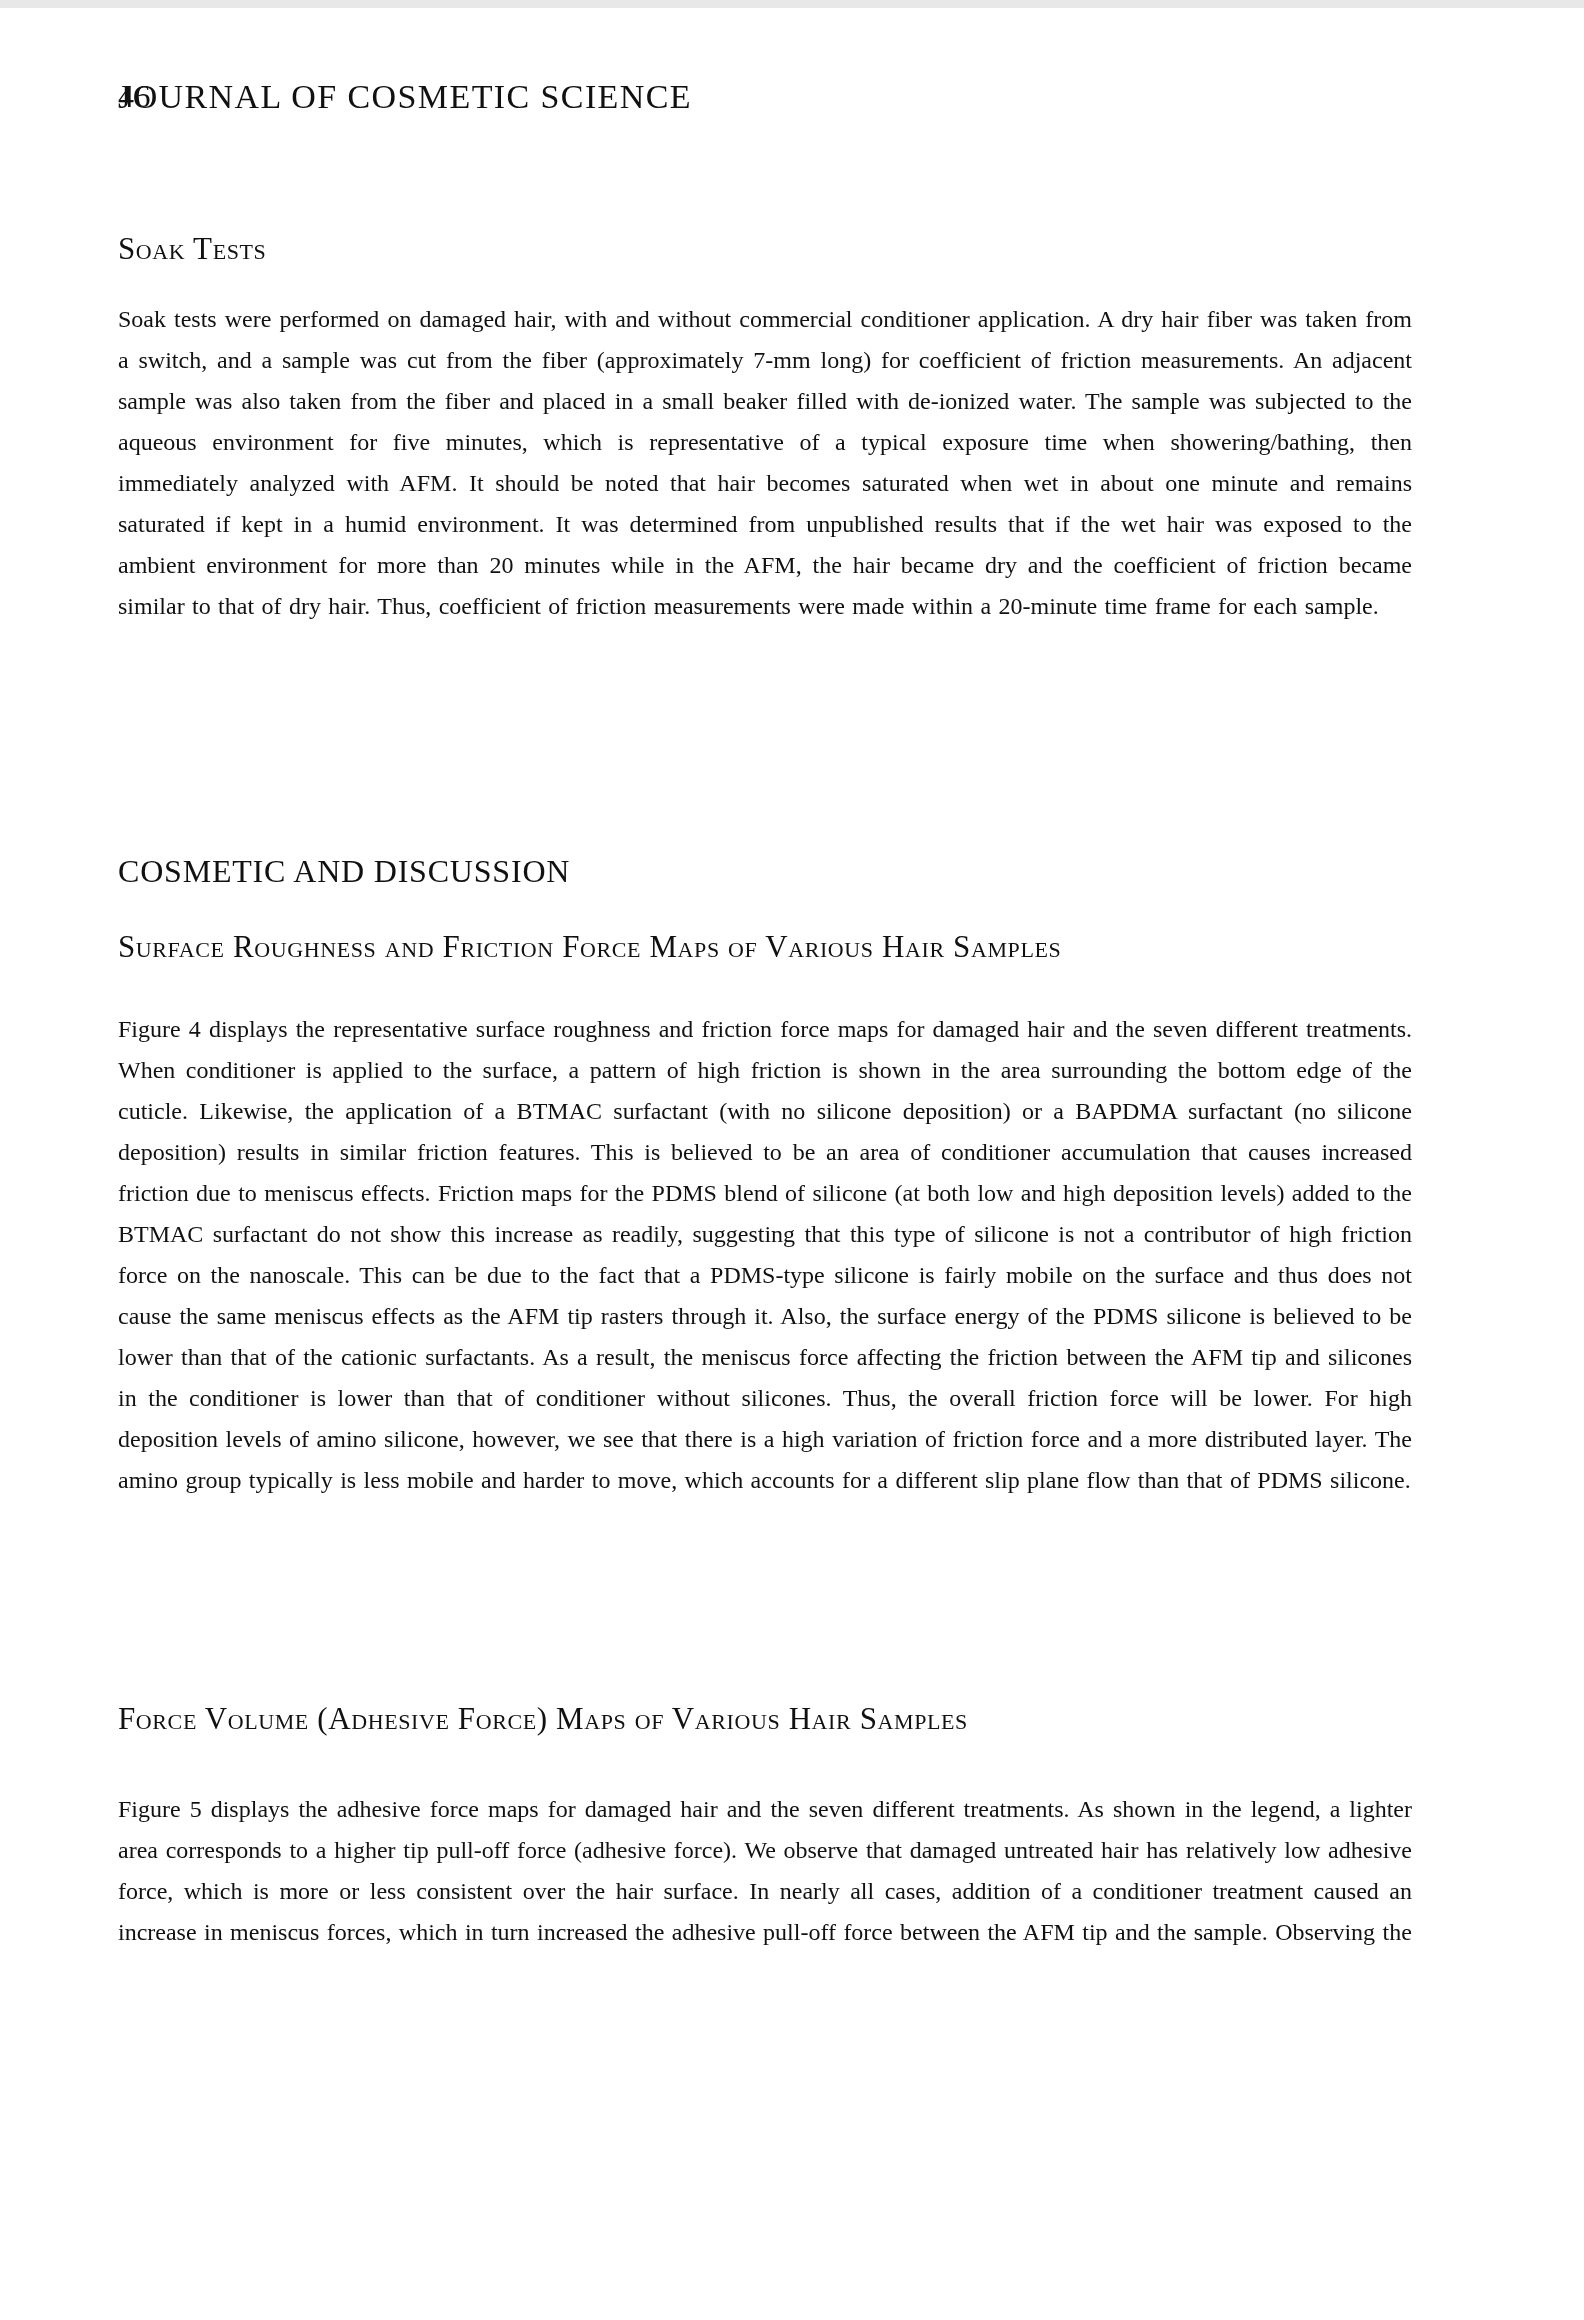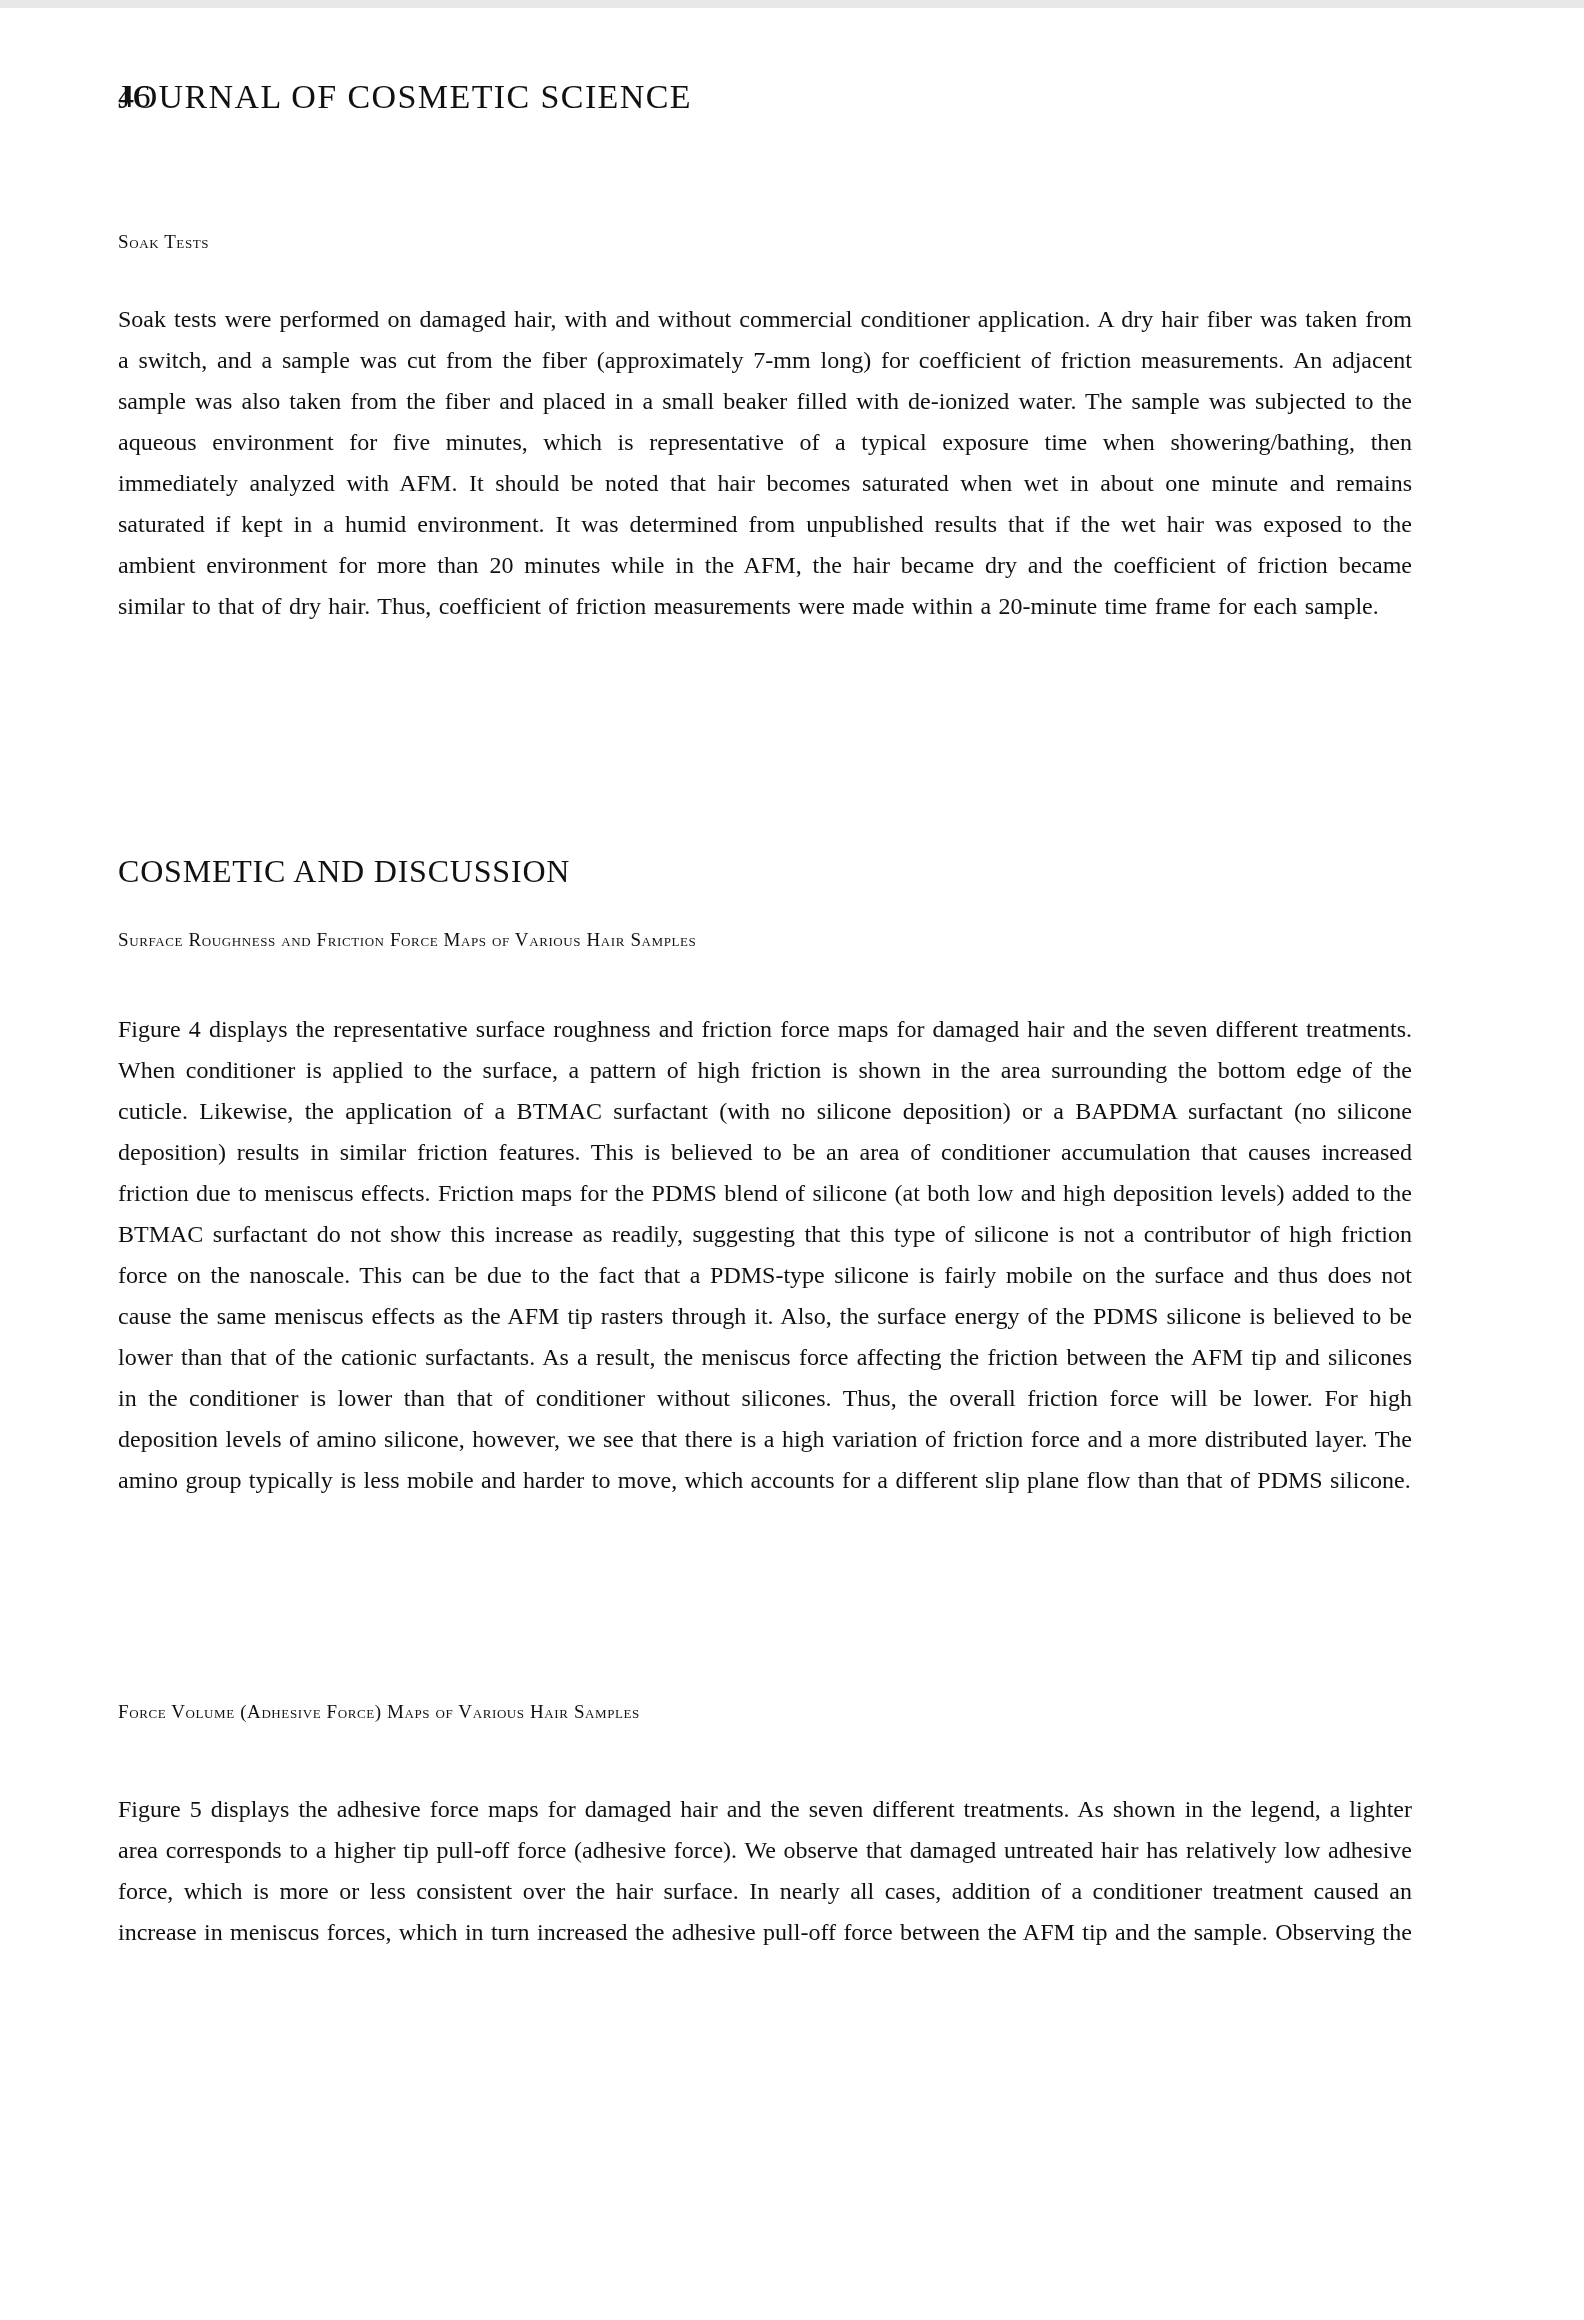--- a/index.html
+++ b/index.html
@@ -29,21 +29,21 @@
     top: 0;
     font-size: 32px;
     letter-spacing: 0.5px;
   }
   .journal-title {
     font-size: 34px;
     letter-spacing: 1.4px;
   }
   .subheading {
     font-variant: small-caps;
-    font-size: 19px;
+    font-size: 31px;
     letter-spacing: 0.6px;
   }
   .section-heading {
     font-size: 32px;
     letter-spacing: 0.8px;
   }
   .body-para {
     font-size: 24px;
     line-height: 41px;
     text-align: justify;

